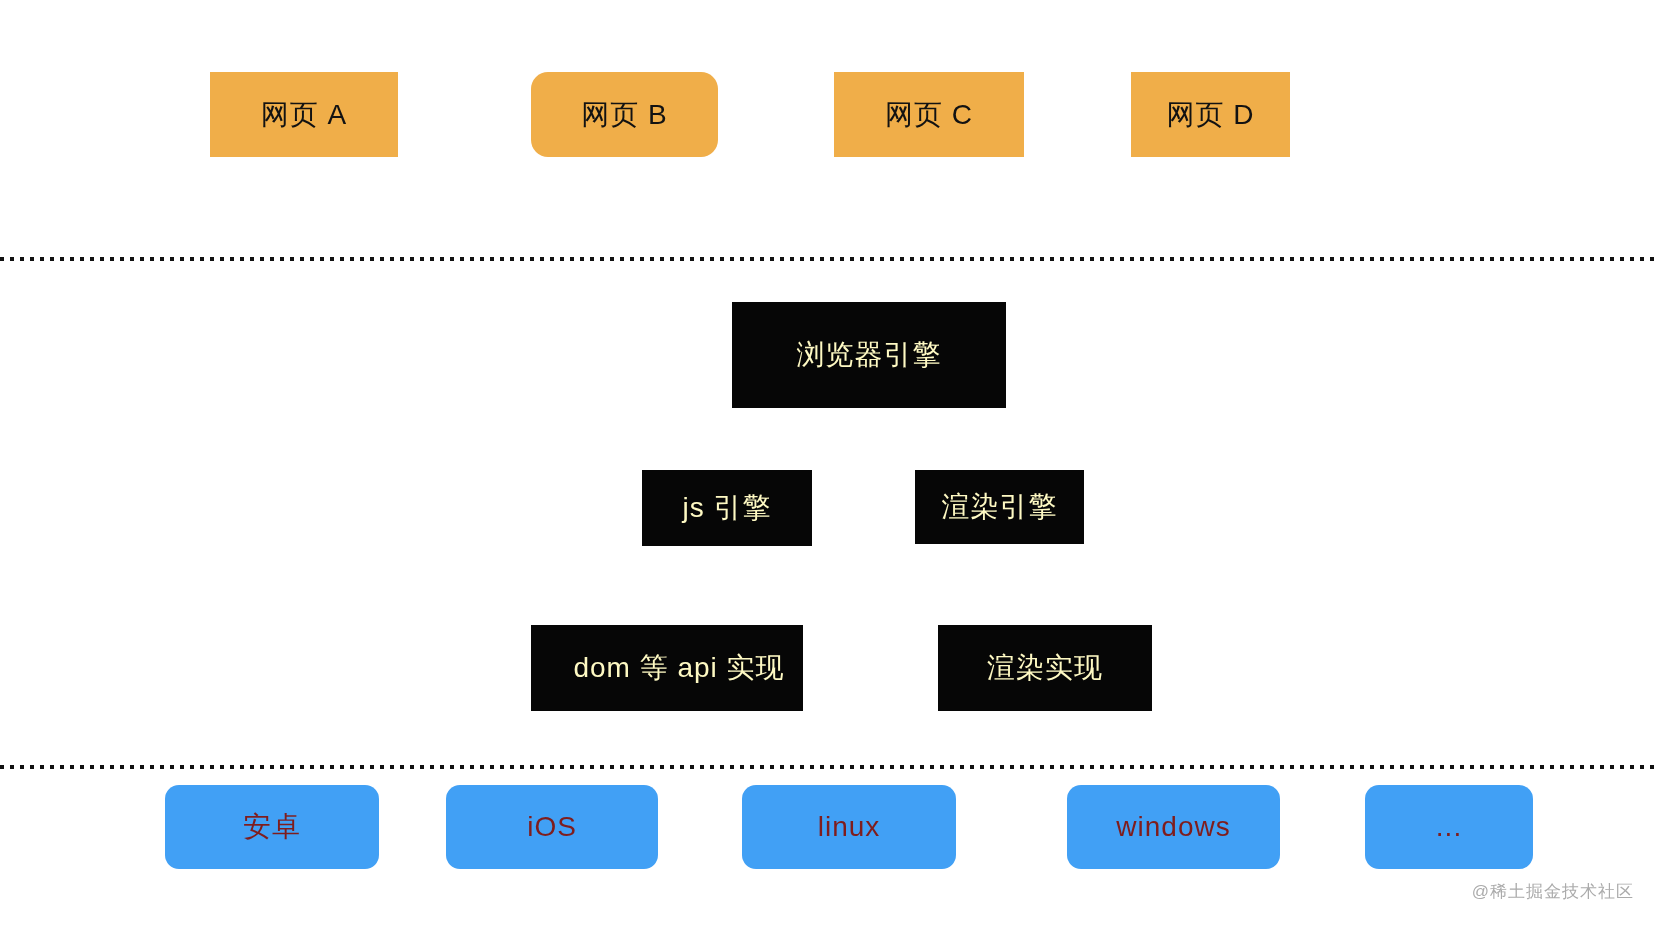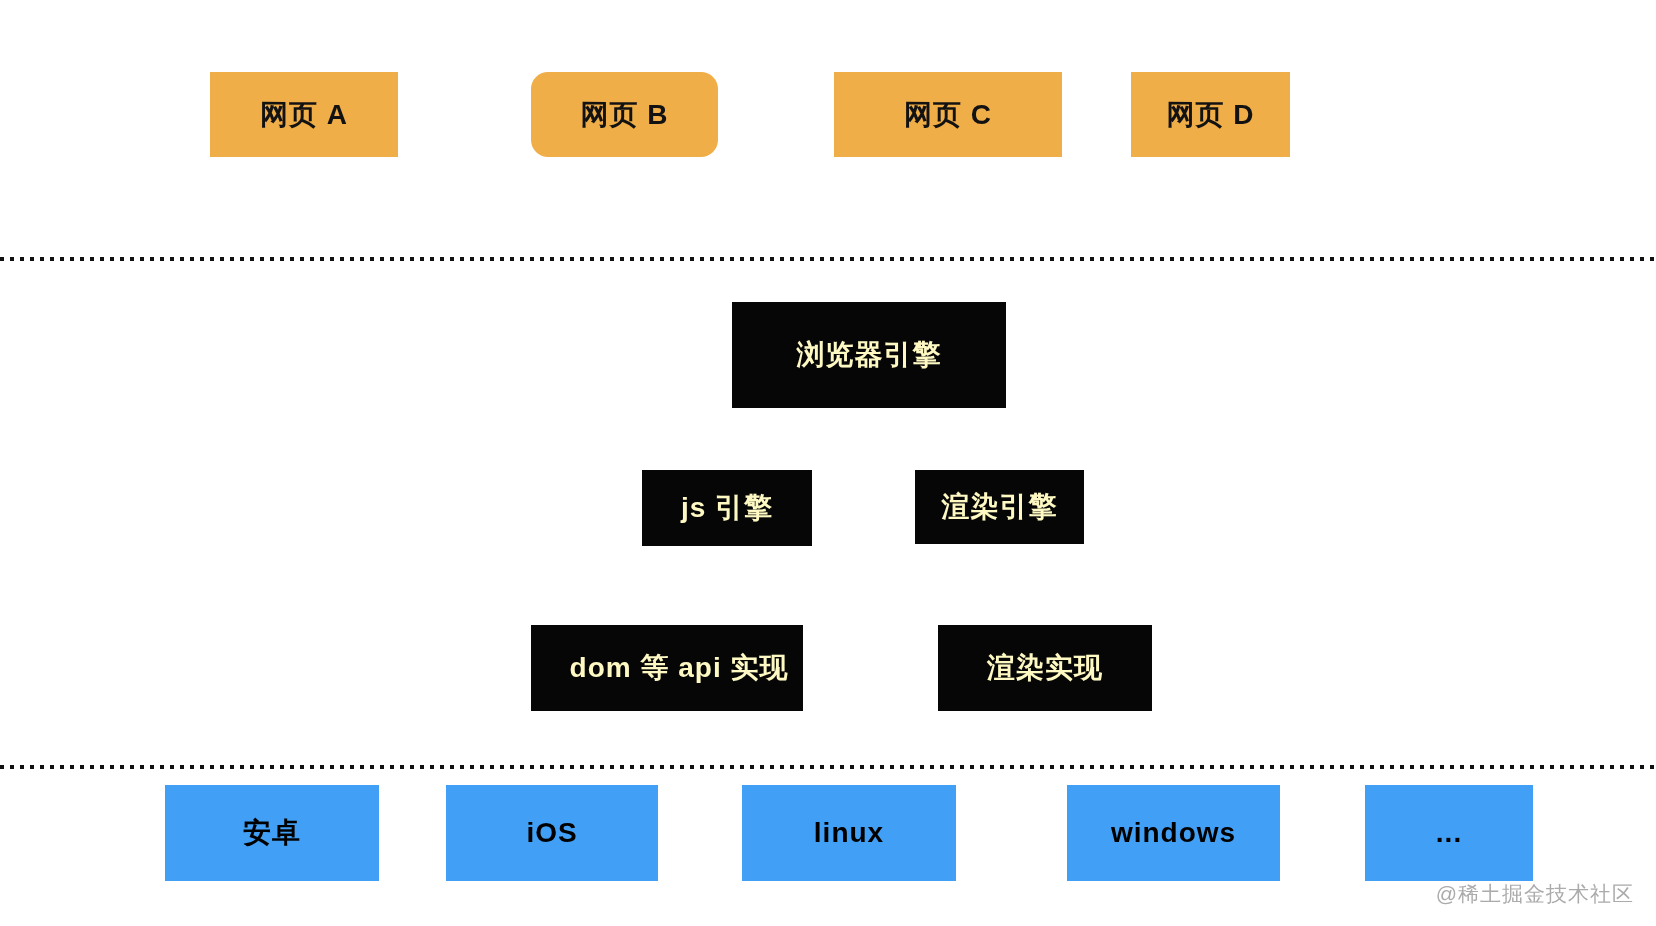--- a/index.html
+++ b/index.html
@@ -13,73 +13,74 @@
     width: 1656px;
     height: 926px;
     background: #ffffff;
     overflow: hidden;
   }
   .box {
     position: absolute;
     display: flex;
     align-items: center;
     justify-content: center;
-    font-weight: 700;
+    font-weight: 400;
     font-size: 28px;
     letter-spacing: 1px;
     box-sizing: border-box;
     text-align: center;
   }
   .box--orange {
     background: #f0ae49;
     color: #121212;
     top: 72px;
     height: 85px;
   }
   .box--black {
     background: #060606;
     color: #fef9c3;
   }
   .box--blue {
     background: #41a0f5;
-    color: #000000;
+    color: #7f1d1d;
     top: 785px;
-    height: 96px;
+    height: 84px;
+    border-radius: 14px;
   }
   .dotted-line {
     position: absolute;
     left: 0;
     width: 1656px;
     height: 4px;
     background: repeating-linear-gradient(
       to right,
       #111111 0px,
       #111111 4px,
       transparent 4px,
       transparent 10px
     );
   }
   .watermark {
     position: absolute;
     right: 22px;
     top: 880px;
-    font-size: 21px;
+    font-size: 17px;
     font-weight: 400;
     color: #ababab;
     letter-spacing: 1px;
   }
 </style>
 </head>
 <body>
 
 <div class="canvas">
 
   <div class="box box--orange" style="left:210px; width:188px;">网页 A</div>
   <div class="box box--orange" style="left:531px; width:187px;border-radius:17px;">网页 B</div>
-  <div class="box box--orange" style="left:834px; width:228px;">网页 C</div>
+  <div class="box box--orange" style="left:834px; width:190px;">网页 C</div>
   <div class="box box--orange" style="left:1131px; width:159px;">网页 D</div>
 
   <div class="dotted-line" style="top:257px;"></div>
 
   <div class="box box--black" style="left:732px; top:302px; width:274px; height:106px;">浏览器引擎</div>
 
   <div class="box box--black" style="left:642px; top:470px; width:170px; height:76px;">js 引擎</div>
   <div class="box box--black" style="left:915px; top:470px; width:169px; height:74px;">渲染引擎</div>
 
   <div class="box box--black" style="left:531px; top:625px; width:272px; height:86px;padding-left:24px;">dom 等 api 实现</div>

